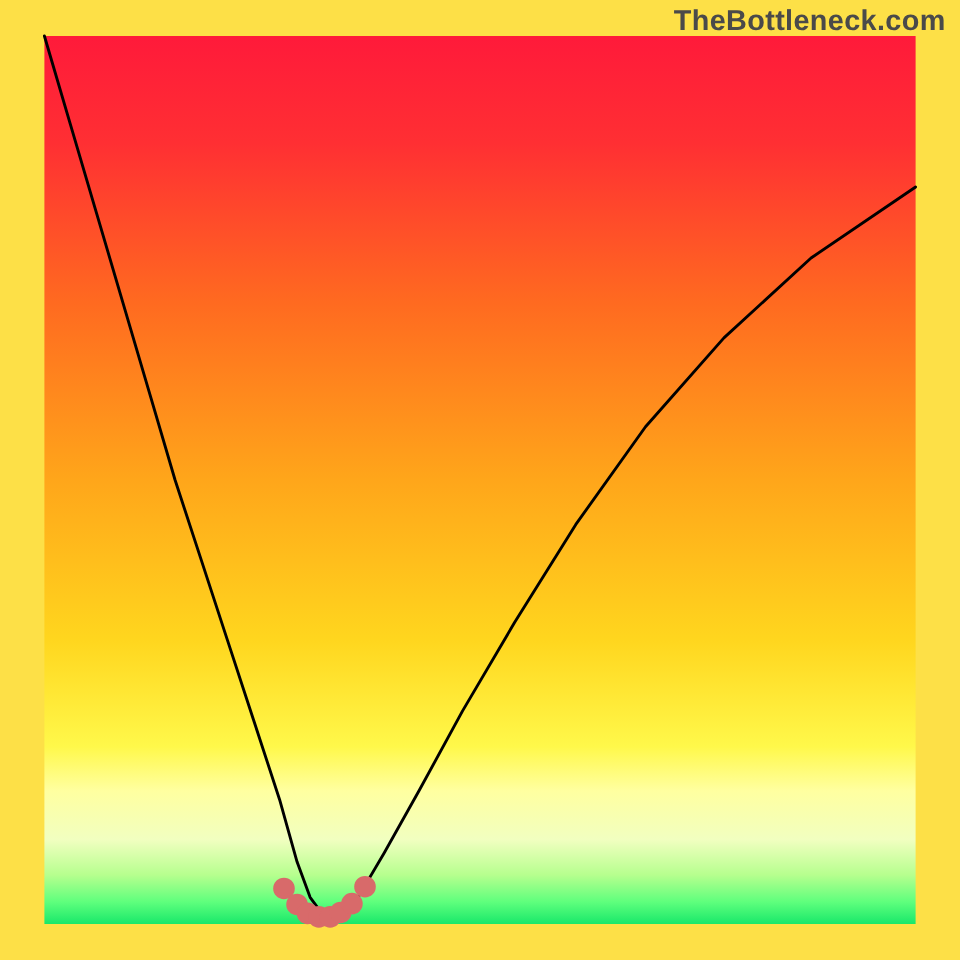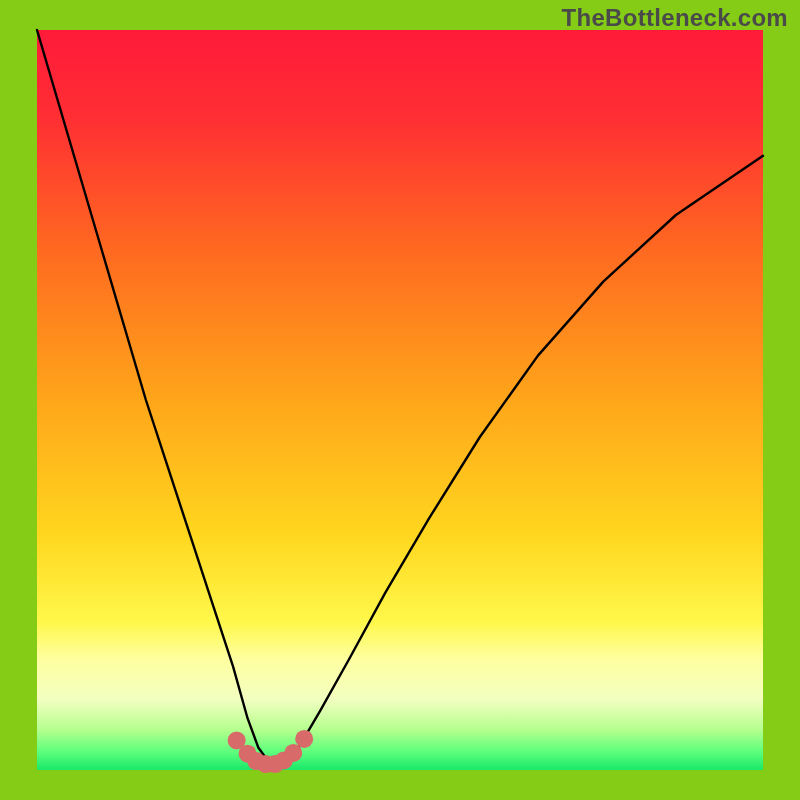--- a/index.html
+++ b/index.html
@@ -10,21 +10,21 @@
     background: #000;
     overflow: hidden;
     font-family: Arial, Helvetica, sans-serif;
   }
   .frame {
     position: absolute;
     top: 0;
     left: 0;
     width: 800px;
     height: 800px;
-    background: #84cc16;
+    background: #fde047;
   }
   .watermark {
     position: absolute;
     top: 4px;
     right: 12px;
     color: #4a4a4a;
     font-size: 24px;
     font-weight: 600;
     letter-spacing: 0.3px;
   }

